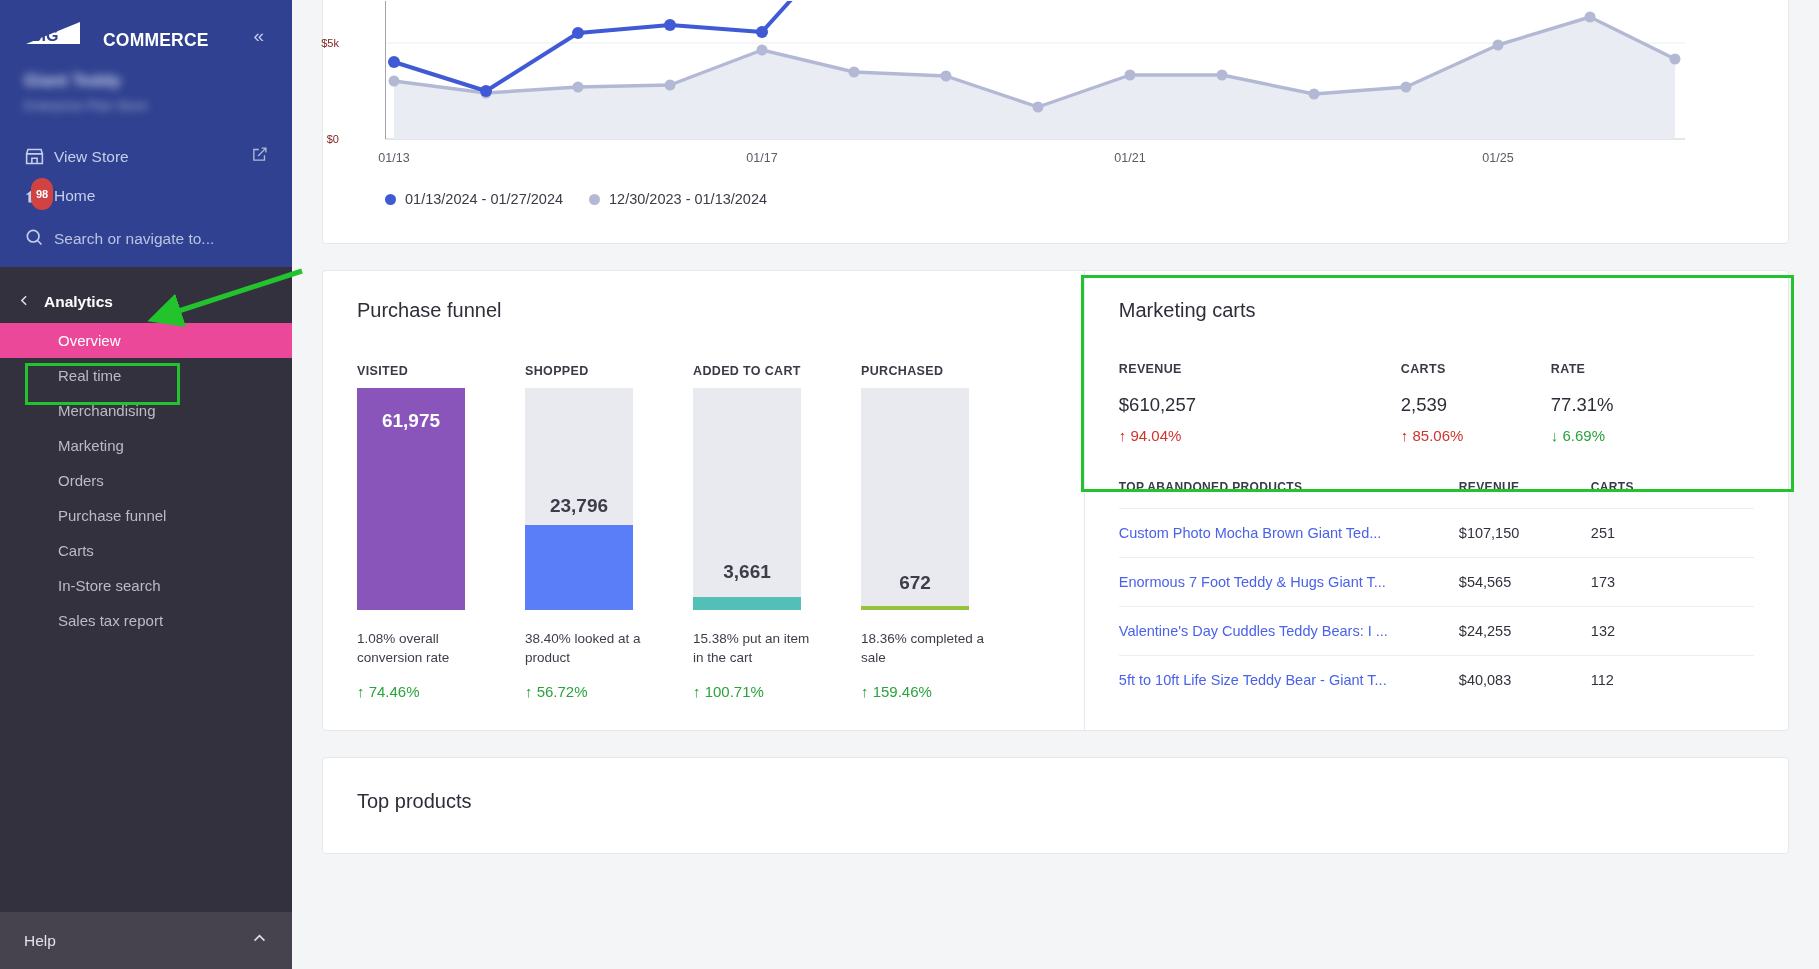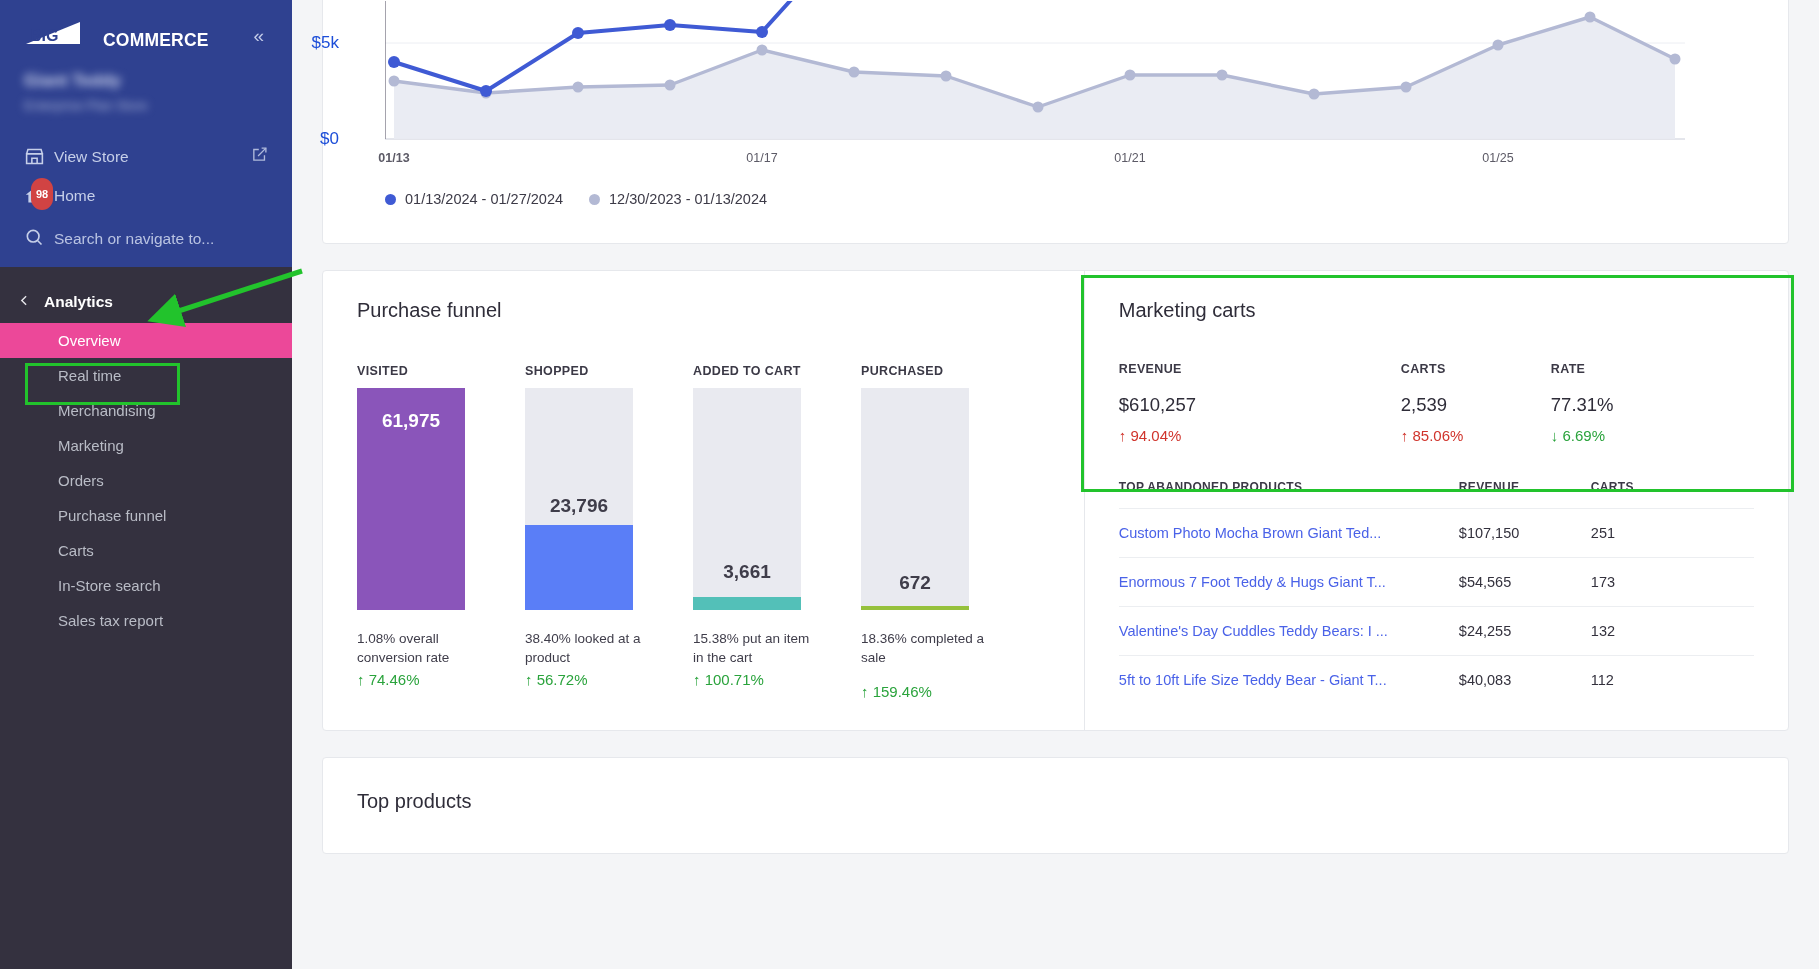--- a/index.html
+++ b/index.html
@@ -105,21 +105,21 @@
   
   .chart-card { margin-top: -126px; padding: 0 24px 22px 24px; height: 370px; }
   .chart-wrap { position: relative; height: 172px; margin-top: 126px; }
   .chart-svg { display: block; }
   .xlabels { position: relative; height: 22px; margin-left: 0; }
   .xlabel {
     position: absolute; font-size: 12.5px; color: #5c5a66;
     transform: translateX(-50%);
   }
   .ylabel {
-    position: absolute; font-size: 17px; color: #1d4ed8;
+    position: absolute; font-size: 11px; color: #7f1d1d;
     right: 100%; margin-right: 8px; transform: translateY(-50%);
     white-space: nowrap;
     text-align: center;
   }
   .legend { display: flex; gap: 26px; align-items: center; margin: 18px 0 0 38px; }
   .legend-item { display: flex; align-items: center; gap: 9px; font-size: 14.5px; color: #3c3a47; cursor: pointer; }
   .dot { width: 11px; height: 11px; border-radius: 50%; }
 
   
   .channels-card { margin-top: 26px; }
@@ -149,21 +149,21 @@
   }
   .fn-fill { width: 100%; }
   .fn-value {
     position: absolute; left: 0; right: 0; text-align: center;
     font-size: 19px; font-weight: 700;
   }
   .fn-caption {
     margin-top: 19px; font-size: 13.5px; color: #3f3d4a; line-height: 1.42;
     width: 124px;
   }
-  .fn-delta { margin-top: 4px; font-size: 15px; color: #2aa33c; }
+  .fn-delta { margin-top: 16px; font-size: 15px; color: #2aa33c; }
 
   
   .ac-inner { padding: 28px 34px 0 34px; }
   .ac-metrics { display: flex; margin-top: 40px; }
   .ac-metric { }
   .ac-m1 { width: 282px; }
   .ac-m2 { width: 150px; }
   .ac-m3 { width: 150px; }
   .ac-mlabel { font-size: 12.5px; font-weight: 700; color: #3b3946; letter-spacing: .35px; }
   .ac-mvalue { font-size: 18.5px; color: #2e2c38; margin-top: 18px; }
@@ -270,20 +270,28 @@
       <div class="nav-item">Real time</div>
       <div class="nav-item">Merchandising</div>
       <div class="nav-item">Marketing</div>
       <div class="nav-item">Orders</div>
       <div class="nav-item">Purchase funnel</div>
       <div class="nav-item">Carts</div>
       <div class="nav-item">In-Store search</div>
       <div class="nav-item">Sales tax report</div>
     </div>
 
+    <div class="sb-foot">
+      <span>Help</span>
+      <span>
+        <svg width="17" height="17" viewBox="0 0 24 24" fill="none" stroke="#e2e2e8" stroke-width="2.2">
+          <path d="M5 15l7-7 7 7"></path>
+        </svg>
+      </span>
+    </div>
 
     <div class="anno-box" style="left:25px; top:363px; width:155px; height:42px;"></div>
     <svg class="anno-arrow" style="left:130px; top:265px;" width="180" height="70" viewBox="0 0 180 70">
       <defs>
         <marker id="ah" markerWidth="7" markerHeight="7" refX="5.6" refY="3.5" orient="auto">
           <polygon points="0 0, 7 3.5, 0 7" fill="#22c32c"></polygon>
         </marker>
       </defs>
       <line x1="172" y1="6" x2="24" y2="54" stroke="#22c32c" stroke-width="5" marker-end="url(#ah)"></line>
     </svg>
@@ -328,21 +336,21 @@
           <g fill="#3f5ad4">
             <circle cx="9" cy="61" r="6"></circle>
               <circle cx="101" cy="90" r="6"></circle>
             <circle cx="193" cy="32" r="6"></circle>
               <circle cx="285" cy="24" r="6"></circle>
             <circle cx="377" cy="31" r="6"></circle>
           </g>
         </svg>
 
         <div class="xlabels" style="margin-left:38px; width:1300px;">
-          <span class="xlabel" style="left:9px;font-weight:bold;">01/13</span>
+          <span class="xlabel" style="left:9px;">01/13</span>
           <span class="xlabel" style="left:377px;">01/17</span>
           <span class="xlabel" style="left:745px;">01/21</span>
           <span class="xlabel" style="left:1113px;">01/25</span>
         </div>
       </div>
 
       <div class="legend">
         <div class="legend-item">
           <span class="dot" style="background:#3f5ad4;"></span>
           <span>01/13/2024 - 01/27/2024</span>

